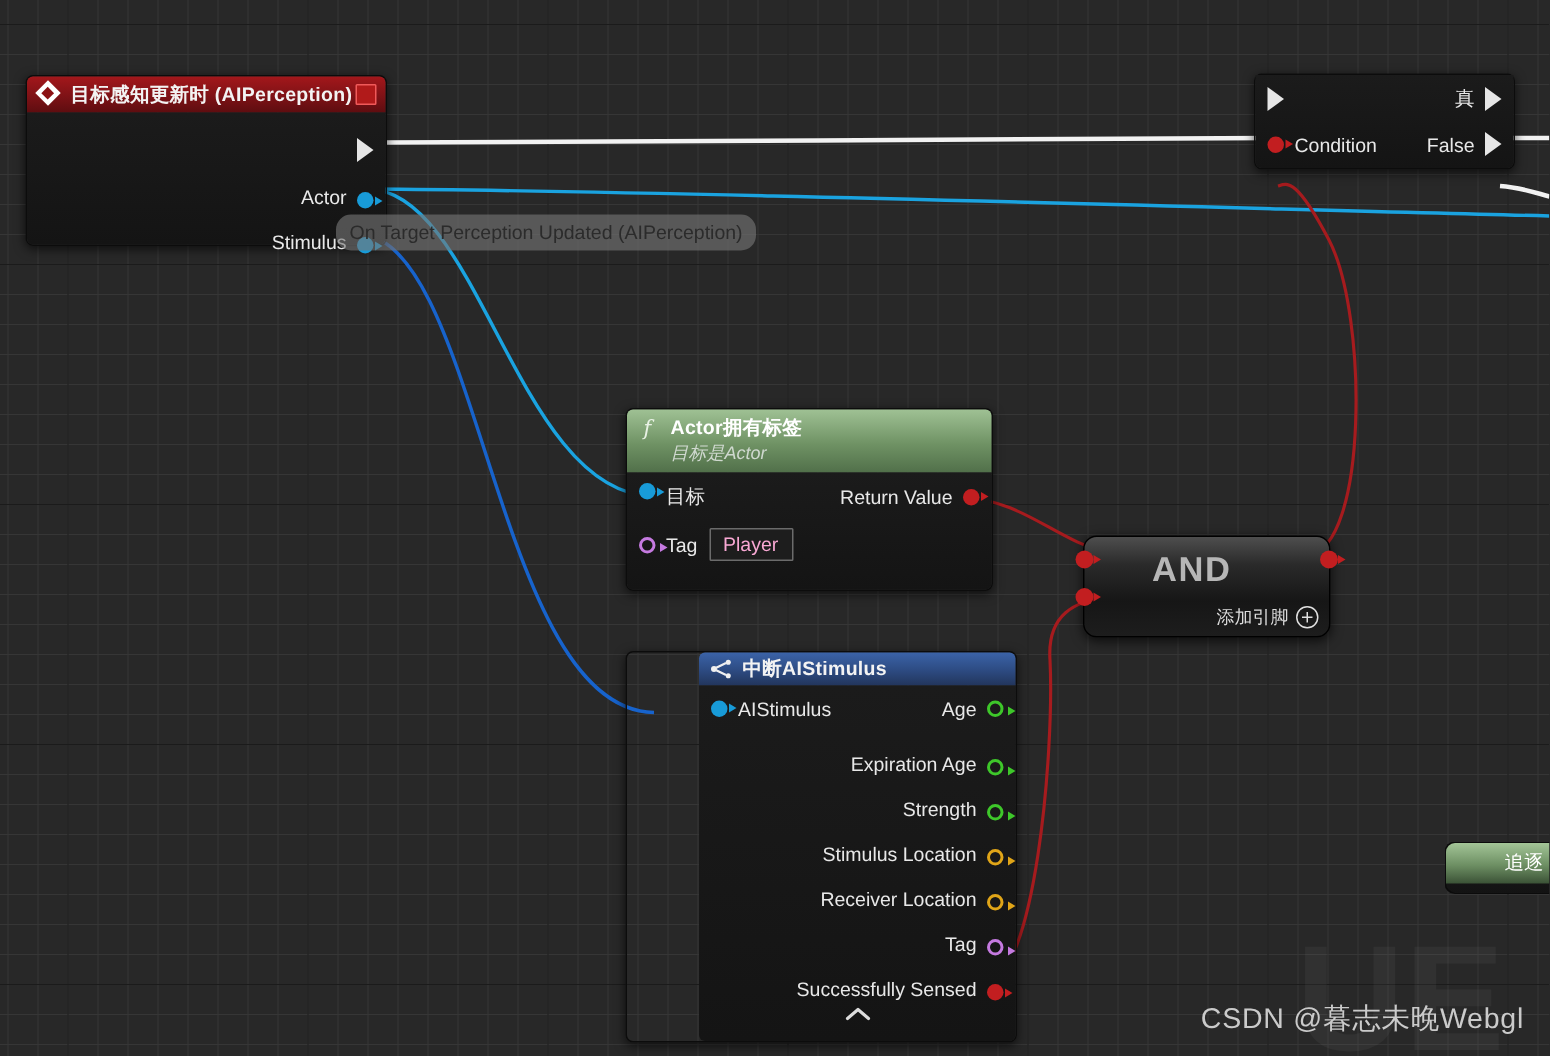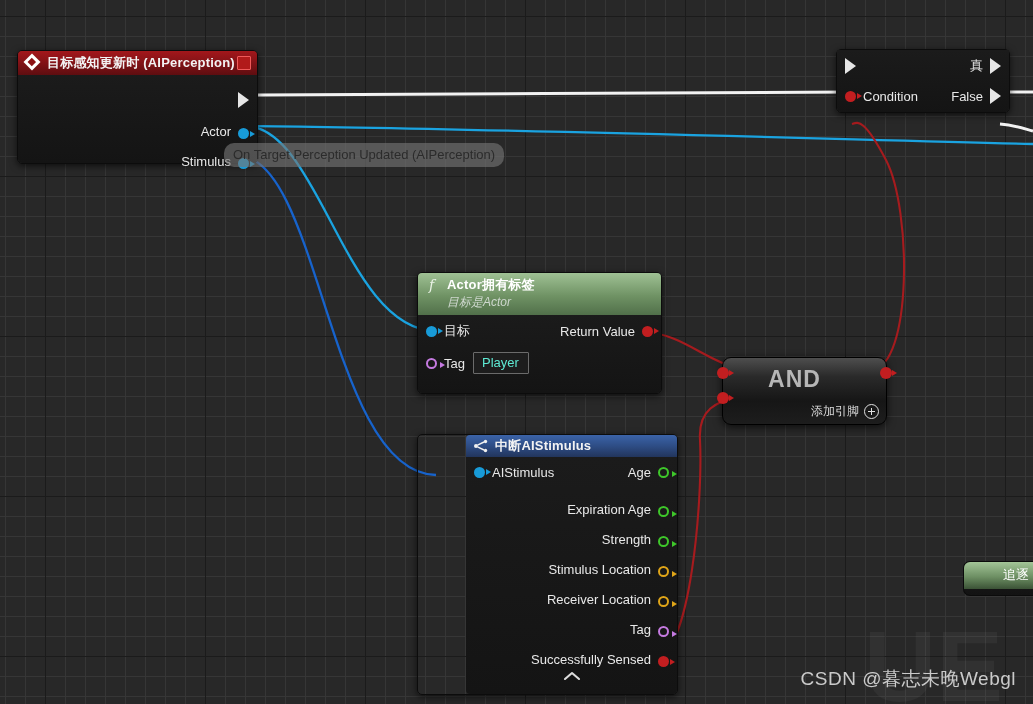--- a/index.html
+++ b/index.html
@@ -105,21 +105,21 @@
   }
 
   .gapL { margin-right: 7px; }
   .gapR { margin-left: 7px; }
 
   .tagbox {
     margin-left: 8px;
     min-width: 56px;
     background: #1d1d1d;
     border: 1px solid #6b6b6b;
-    color: #5eead4;
+    color: #f9a8d4;
     font-size: 13px;
     padding: 2px 8px 3px 8px;
     border-radius: 1px;
   }
 
   .collapse {
     text-align: center; color: #dcdcdc; font-size: 13px;
     line-height: 14px; padding: 3px 0 7px 0; cursor: pointer;
     user-select: none;
   }
@@ -299,21 +299,21 @@
           <svg width="16" height="16" viewBox="0 0 16 16">
             <text x="4" y="13" font-size="14" font-style="italic" font-family="DejaVu Serif, serif" fill="#e9f2e5">f</text>
           </svg>
         </span>
         <span class="ttl">Actor拥有标签</span>
       </span>
       <span class="sub" style="margin-left:22px;">目标是Actor</span>
     </div>
     <div class="body" style="height:78px; position:relative;">
       <div style="position:absolute; left:0; right:0; top:2px; display:flex; align-items:center; justify-content:space-between; padding:0 8px; height:28px;">
-        <span style="display:flex; align-items:center;">
+        <span style="display:flex; align-items:flex-start;">
           <span class="pin filled gapL" style="background:#189bd8; color:#189bd8;"></span>
           <span class="plabel">目标</span>
         </span>
         <span style="display:flex; align-items:center;">
           <span class="plabel">Return Value</span>
           <span class="pin filled gapR" style="background:#c21e20; color:#c21e20;"></span>
         </span>
       </div>
       <div style="position:absolute; left:0; top:34px; display:flex; align-items:center; padding:0 8px; height:28px;">
         <span class="pin hollow gapL" style="border-color:#c57ae0; color:#c57ae0;"></span>

